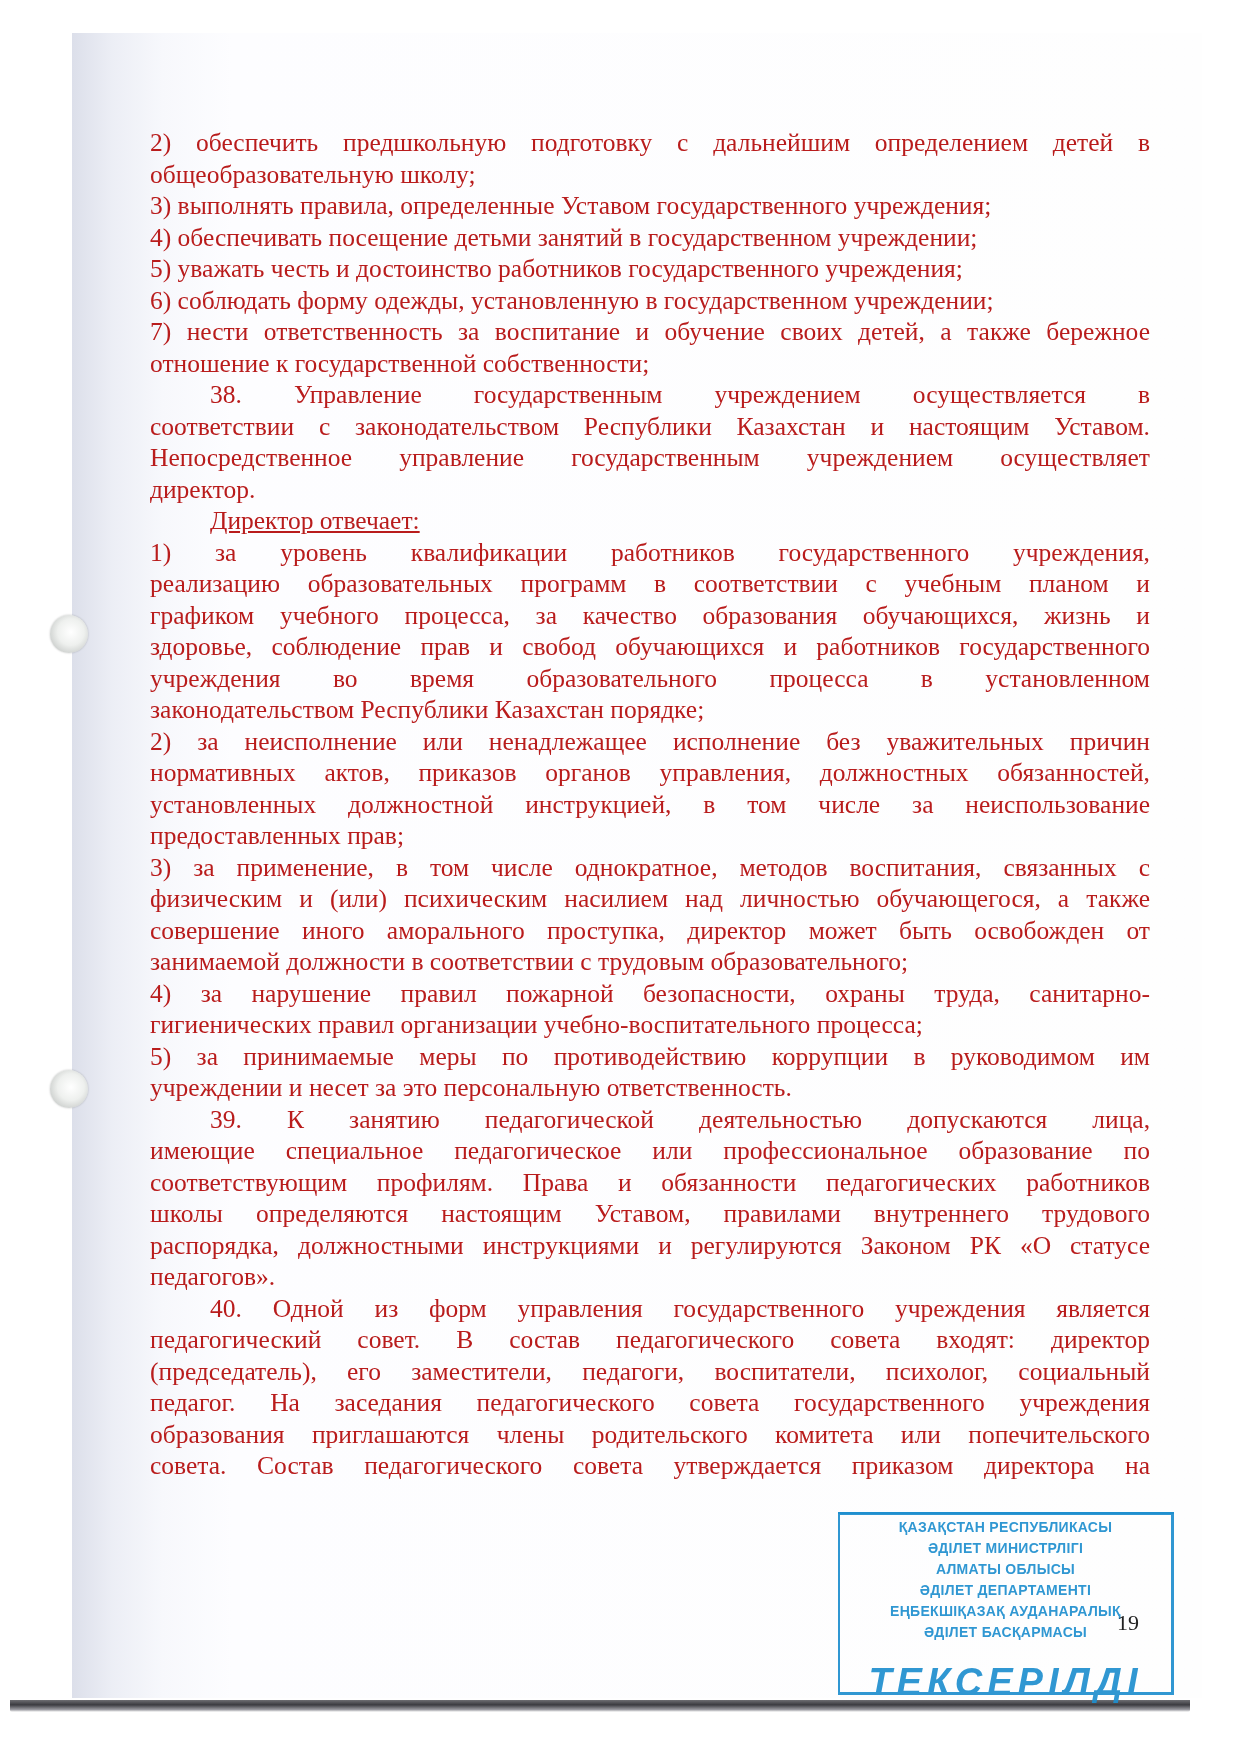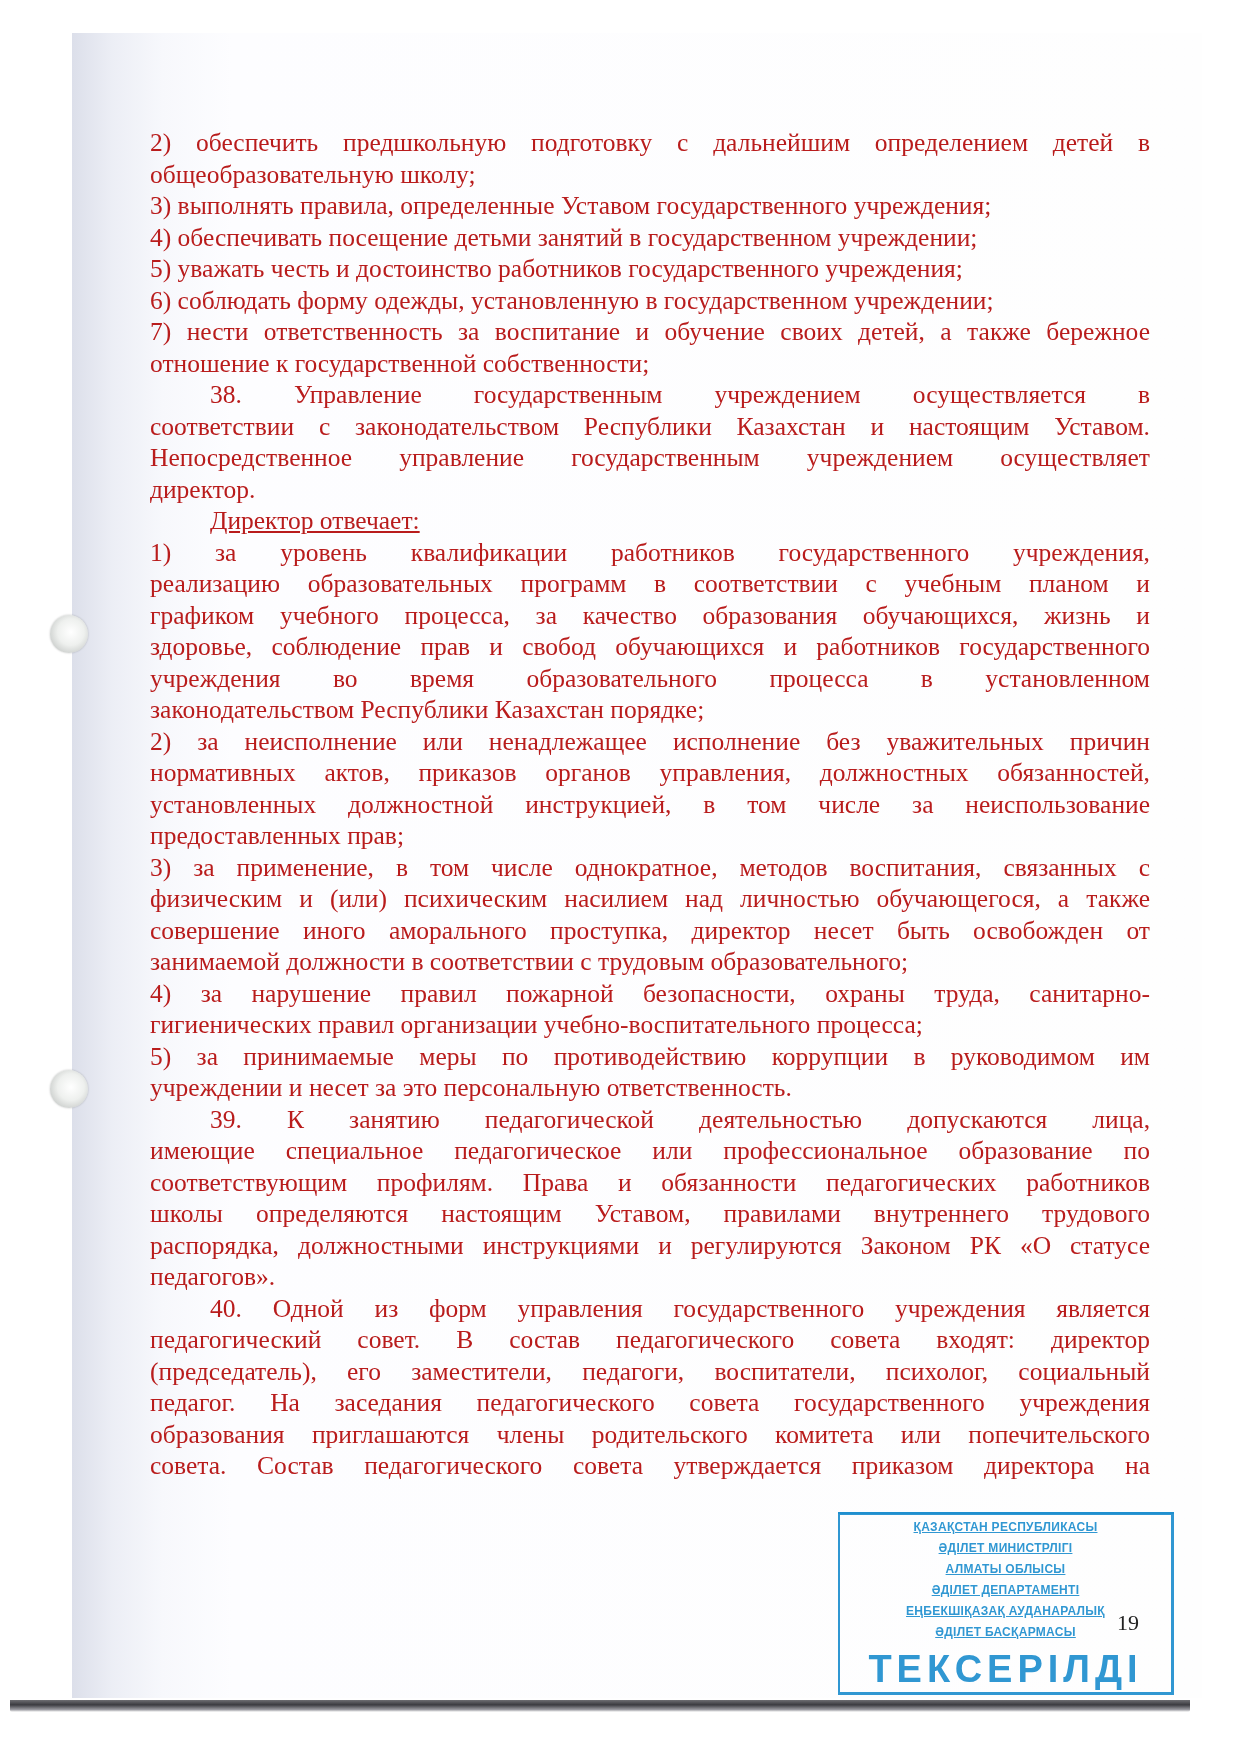--- a/index.html
+++ b/index.html
@@ -43,25 +43,25 @@
     }
 
     .stamp {
       position: absolute; left: 838px; top: 1512px; width: 336px; height: 183px;
       border: 3px solid #1f8fcf; border-left-width: 2px; box-sizing: border-box;
       color: #1f8fcf; text-align: center;
       font-family: "Liberation Sans", "DejaVu Sans", sans-serif; font-weight: bold;
       opacity: 0.92;
     }
     .stamp-line {
-      display: block; font-size: 12px; line-height: 21px; letter-spacing: 0.3px; text-decoration: underline;
+      display: block; font-size: 14px; line-height: 21px; letter-spacing: 0.3px;
     }
     .stamp-line.first { margin-top: 2px; }
     .stamp-main {
-      display: block; font-size: 38px; line-height: 48px; letter-spacing: 5px; margin-top: 2px;
+      display: block; font-size: 38px; line-height: 48px; letter-spacing: 5px; margin-top: 15px; font-style: italic;
     }
     .strike-line {
       position: absolute; left: 838px; top: 1512px; width: 336px; height: 2px; background: #1f8fcf;
     }
   </style>
 </head>
 <body>
 
 <div class="page"></div>
 <div class="page-bottom-shadow"></div>
@@ -87,21 +87,21 @@
   <span class="line">графиком учебного процесса, за качество образования обучающихся, жизнь и</span>
   <span class="line">здоровье, соблюдение прав и свобод обучающихся и работников государственного</span>
   <span class="line">учреждения во время образовательного процесса в установленном</span>
   <span class="line last">законодательством Республики Казахстан порядке;</span>
   <span class="line">2) за неисполнение или ненадлежащее исполнение без уважительных причин</span>
   <span class="line">нормативных актов, приказов органов управления, должностных обязанностей,</span>
   <span class="line">установленных должностной инструкцией, в том числе за неиспользование</span>
   <span class="line last">предоставленных прав;</span>
   <span class="line">3) за применение, в том числе однократное, методов воспитания, связанных с</span>
   <span class="line">физическим и (или) психическим насилием над личностью обучающегося, а также</span>
-  <span class="line">совершение иного аморального проступка, директор несет быть освобожден от</span>
+  <span class="line">совершение иного аморального проступка, директор может быть освобожден от</span>
   <span class="line last">занимаемой должности в соответствии с трудовым образовательного;</span>
   <span class="line">4) за нарушение правил пожарной безопасности, охраны труда, санитарно-</span>
   <span class="line last">гигиенических правил организации учебно-воспитательного процесса;</span>
   <span class="line">5) за принимаемые меры по противодействию коррупции в руководимом им</span>
   <span class="line last">учреждении и несет за это персональную ответственность.</span>
   <span class="line indent-1">39. К занятию педагогической деятельностью допускаются лица,</span>
   <span class="line">имеющие специальное педагогическое или профессиональное образование по</span>
   <span class="line">соответствующим профилям. Права и обязанности педагогических работников</span>
   <span class="line">школы определяются настоящим Уставом, правилами внутреннего трудового</span>
   <span class="line">распорядка, должностными инструкциями и регулируются Законом РК «О статусе</span>

